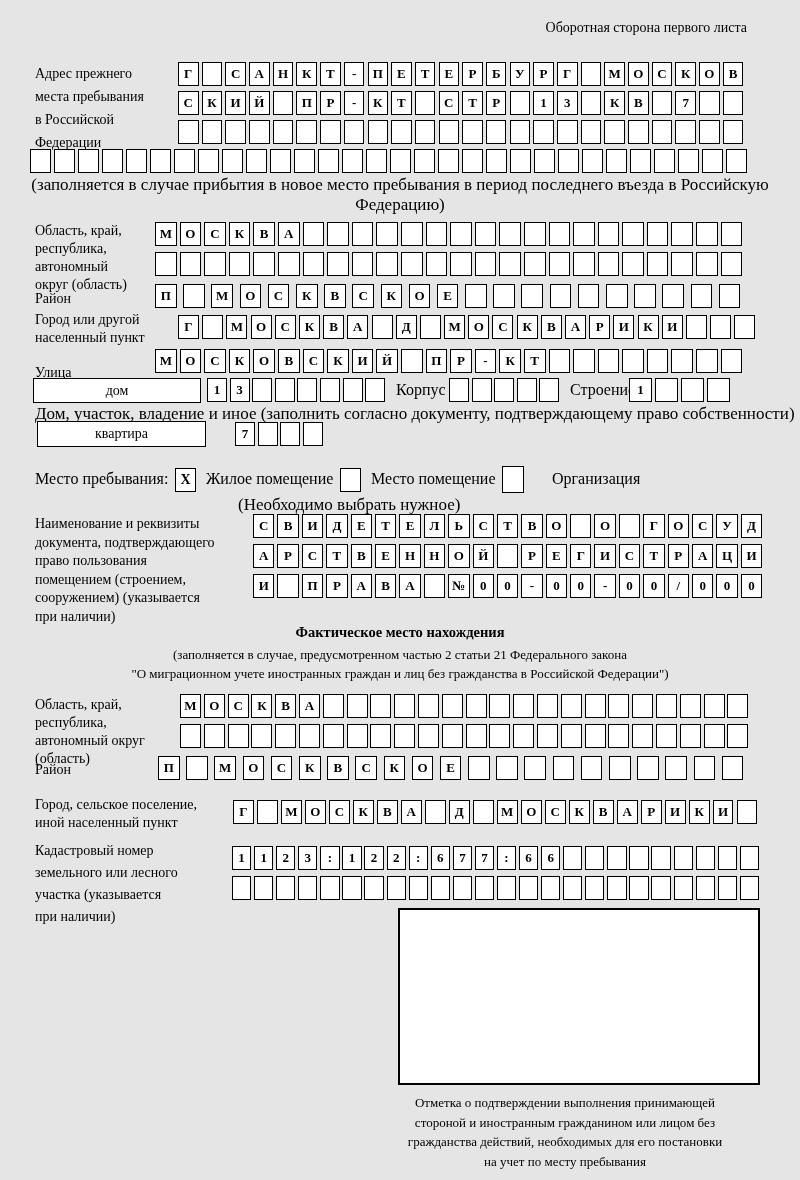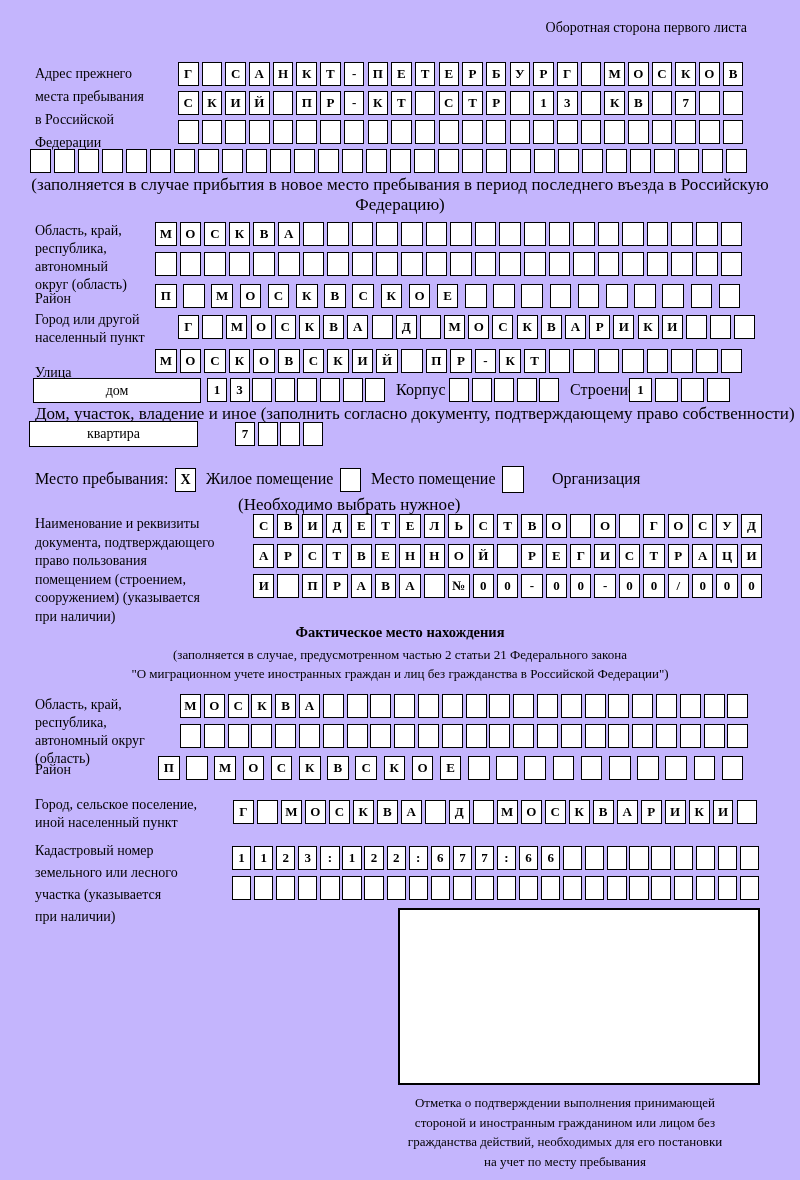--- a/index.html
+++ b/index.html
@@ -1,16 +1,16 @@
 <!DOCTYPE html>
 <html><head>
 <meta charset="utf-8">
 <style>
   html,body{margin:0;padding:0;background:#fff;}
-  .page{position:relative;width:800px;height:1180px;background:#c4b5fd;color:#000;
+  .page{position:relative;width:800px;height:1180px;background:#e5e5e5;color:#000;
         font-family:"Liberation Serif","DejaVu Serif",serif;overflow:hidden;}
   .abs{position:absolute;}
   .lbl{font-size:14px;line-height:18px;white-space:pre-line;}
   .lbl-w{font-size:14px;line-height:23px;white-space:pre-line;}
   .lbl-doc{font-size:14px;line-height:18.5px;white-space:pre-line;}
   .cap{font-size:17px;font-family:Liberation Serif, serif;}
   .center{left:0;width:100%;text-align:center;}
   .title{font-weight:bold;font-size:14.5px;}
   .note{font-size:14px;}
   .boxrow{position:absolute;display:flex;}
@@ -321,21 +321,21 @@
     </div>
   <div class="inlbl" style="top:381px;left:570px">Строение</div>
   <div class="boxrow r-str" style="top:378px;left:629px">
       <span class="cell">1</span>
       <span class="cell"></span>
       <span class="cell"></span>
       <span class="cell"></span>
     </div>
   <div class="abs cap" style="top:404px;left:35px">Дом, участок, владение и иное (заполнить согласно документу, подтверждающему право собственности)</div>
 
-  <div class="rect" style="top:421px;left:29px;width:169px;height:26px">квартира</div>
+  <div class="rect" style="top:421px;left:37px;width:169px;height:26px">квартира</div>
   <div class="boxrow r-sm" style="top:422px;left:235px">
       <span class="cell">7</span>
       <span class="cell"></span>
       <span class="cell"></span>
       <span class="cell"></span>
     </div>
 
   <div class="inlbl" style="top:470px;left:35px">Место пребывания:</div>
   <div class="cb" style="top:468px;left:175px">X</div>
   <div class="inlbl" style="top:470px;left:206px">Жилое помещение</div>

